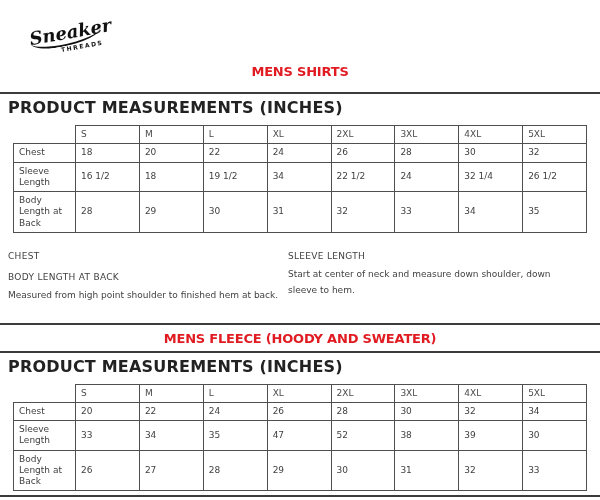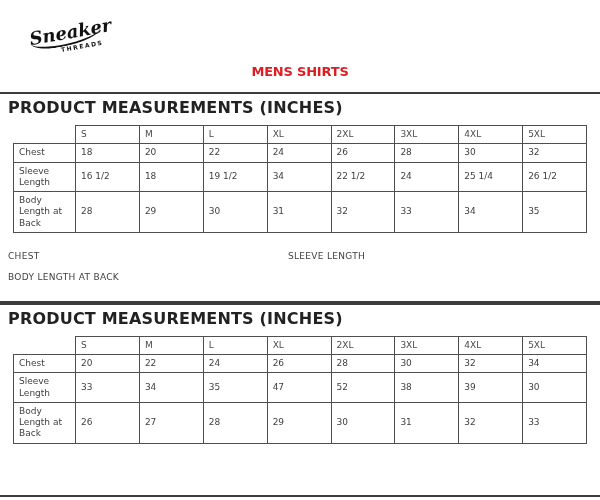--- a/index.html
+++ b/index.html
@@ -122,21 +122,21 @@
           <td>32</td>
         </tr>
         <tr>
           <th>Sleeve Length</th>
           <td>16 1/2</td>
           <td>18</td>
           <td>19 1/2</td>
           <td>34</td>
           <td>22 1/2</td>
           <td>24</td>
-          <td>25 1/4</td>
+          <td>32 1/4</td>
           <td>26 1/2</td>
         </tr>
         <tr>
           <th>Body Length at Back</th>
           <td>28</td>
           <td>29</td>
           <td>30</td>
           <td>31</td>
           <td>32</td>
           <td>33</td>
@@ -146,30 +146,33 @@
       </tbody>
     </table>
 
   <div class="notes">
     <div class="notes-col-left">
       <div class="note">
         <div class="note-heading">CHEST</div>
       </div>
       <div class="note">
         <div class="note-heading">BODY LENGTH AT BACK</div>
+        <div class="note-text">Measured from high point shoulder to finished hem at back.</div>
       </div>
     </div>
     <div class="notes-col-right">
       <div class="note">
         <div class="note-heading">SLEEVE LENGTH</div>
+        <div class="note-text">Start at center of neck and measure down shoulder, down sleeve to hem.</div>
       </div>
     </div>
   </div>
 
   <hr class="rule" style="margin-top:8px;">
+  <h1 class="sec-title sec2-title">MENS FLEECE (HOODY AND SWEATER)</h1>
   <hr class="rule">
 
   <h2 class="pm-heading">PRODUCT MEASUREMENTS (INCHES)</h2>
 
   <table class="size-table">
       <thead>
         <tr>
           <th class="blank"></th>
           <th>S</th>
           <th>M</th>

